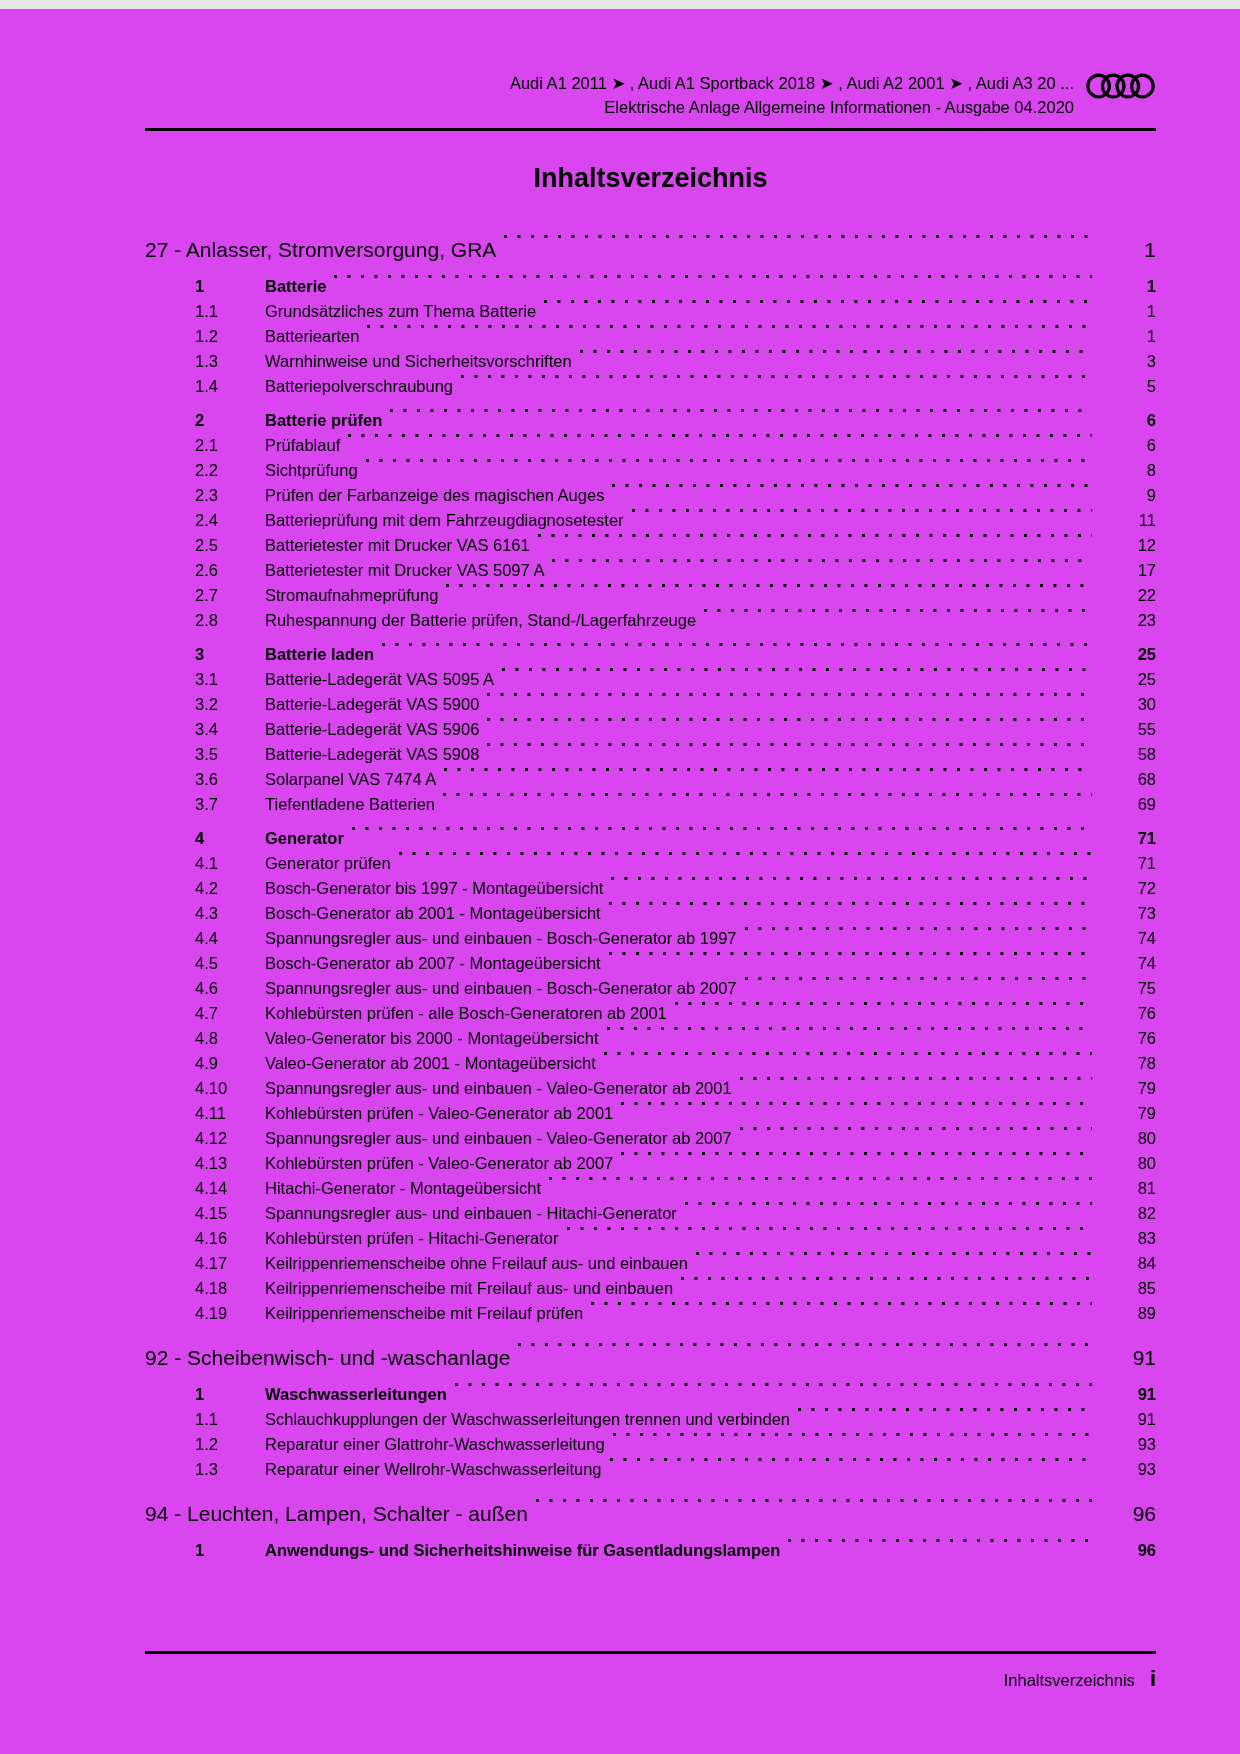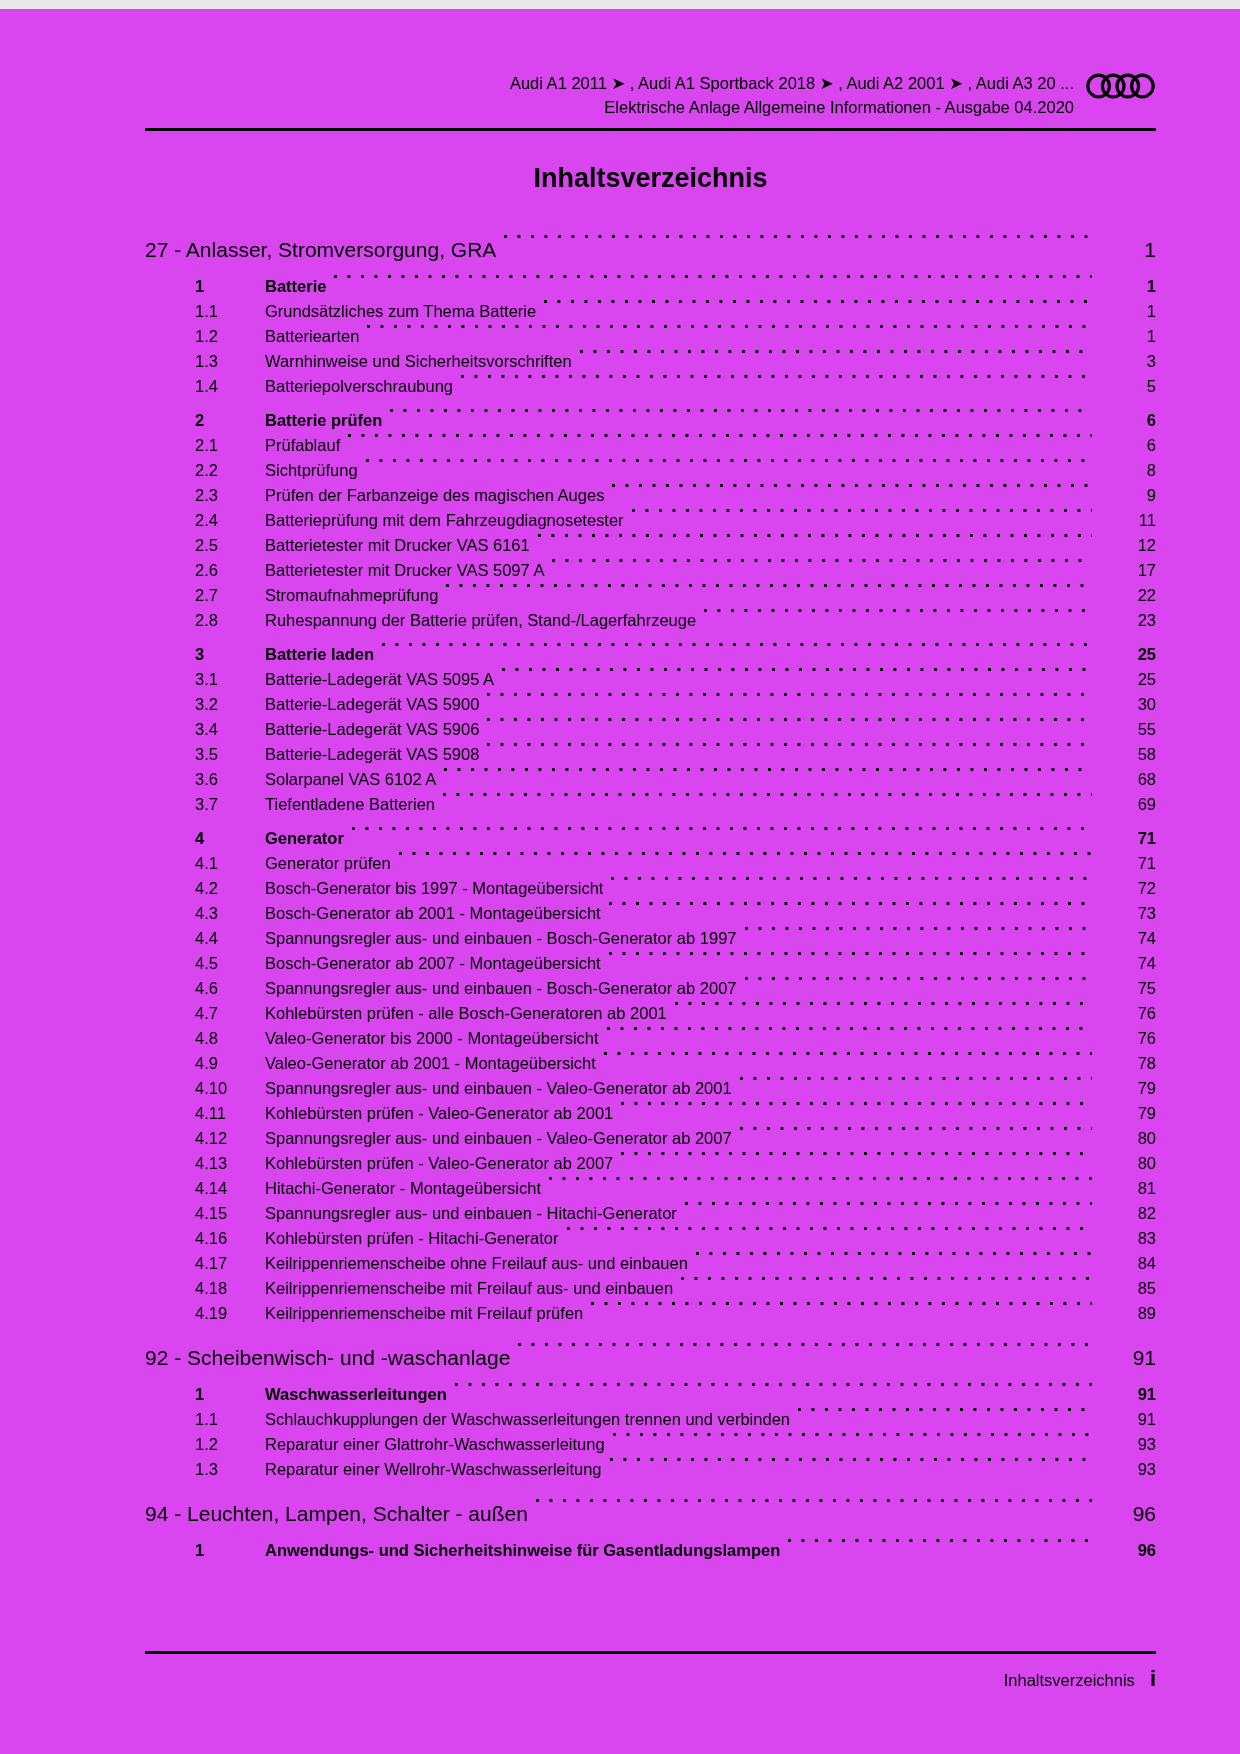--- a/index.html
+++ b/index.html
@@ -218,21 +218,21 @@
           <span class="pagenum">55</span>
         </div>
         <div class="row sub">
           <span class="num">3.5</span>
           <span class="label">Batterie-Ladegerät VAS 5908</span>
           <span class="leader"></span>
           <span class="pagenum">58</span>
         </div>
         <div class="row sub">
           <span class="num">3.6</span>
-          <span class="label">Solarpanel VAS 6102 A</span>
+          <span class="label">Solarpanel VAS 7474 A</span>
           <span class="leader"></span>
           <span class="pagenum">68</span>
         </div>
         <div class="row sub">
           <span class="num">3.7</span>
           <span class="label">Tiefentladene Batterien</span>
           <span class="leader"></span>
           <span class="pagenum">69</span>
         </div>
         <div class="row section">

